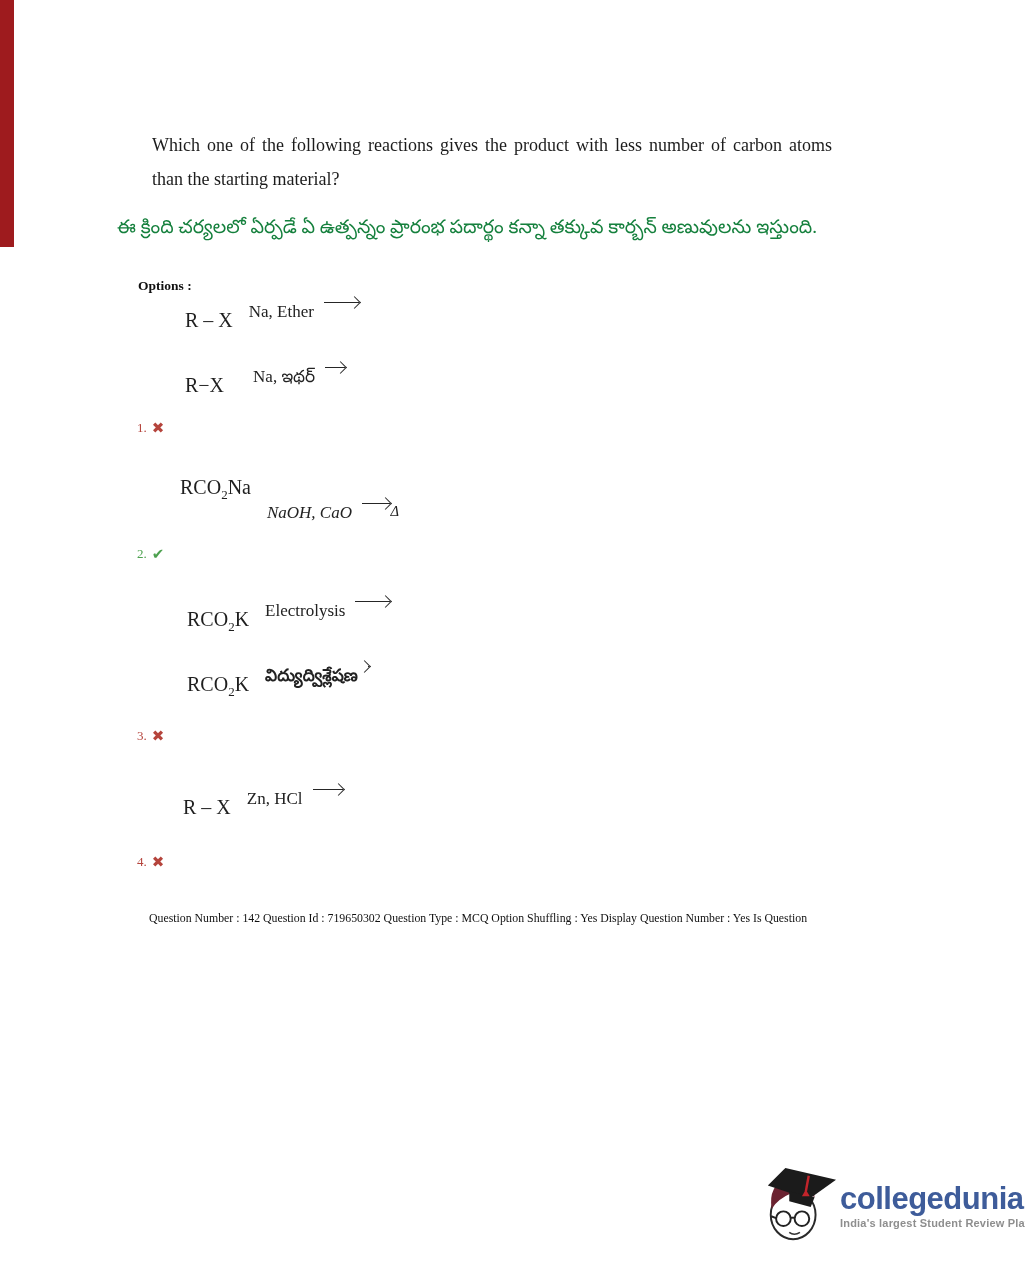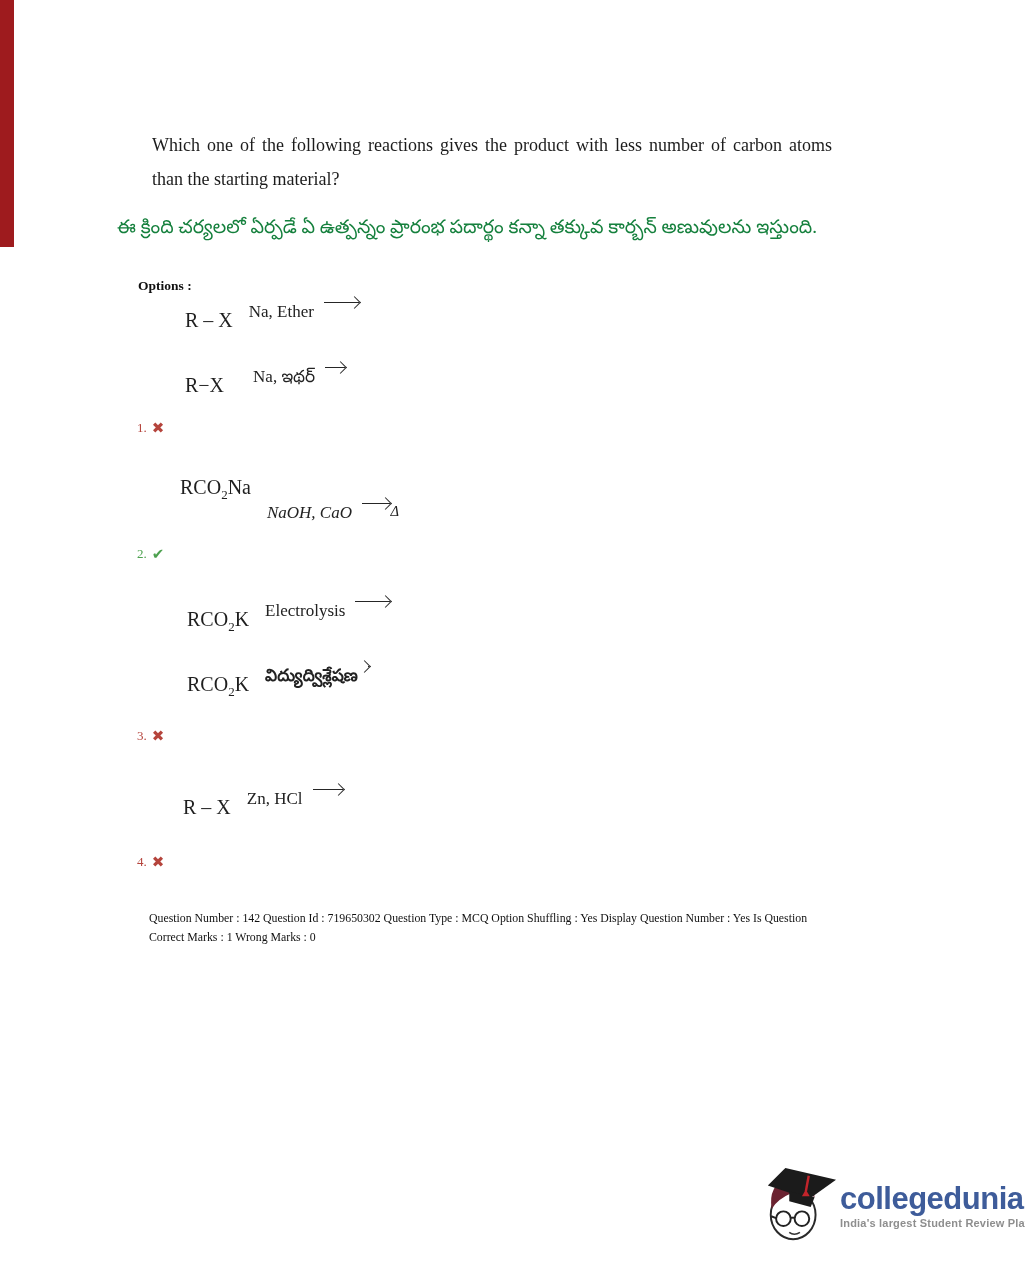--- a/index.html
+++ b/index.html
@@ -165,21 +165,20 @@
       <span class="shaft"></span>
     </span>
   </div>
   <div class="marker wrong" id="m4">
     <span class="num">4.</span>
     <span class="icon">✖</span>
   </div>
 
   <div class="footer">
     <div class="meta">Question Number : 142 Question Id : 719650302 Question Type : MCQ Option Shuffling : Yes Display Question Number : Yes Is Question</div>
-    <div class="marks">Correct Marks : 1 Wrong Marks : 0</div>
   </div>
 
   <div class="logo">
     <svg viewBox="0 0 80 86" width="78" height="84" aria-hidden="true">
       <ellipse cx="34" cy="52" rx="23" ry="25" fill="#ffffff" stroke="#2a2a2a" stroke-width="2"></ellipse>
       <path d="M12 46 Q8 22 28 14 Q44 8 54 20 L56 34 Q44 24 32 30 Q18 36 12 46 Z" fill="#6b2331"></path>
       <polygon points="26,4 78,16 50,36 8,22" fill="#1b1b1b"></polygon>
       <polygon points="30,28 56,34 52,44 30,38" fill="#1b1b1b"></polygon>
       <path d="M50 12 L47 28" stroke="#c3242b" stroke-width="2.5" fill="none"></path>
       <polygon points="47,26 51,33 43,33" fill="#c3242b"></polygon>

